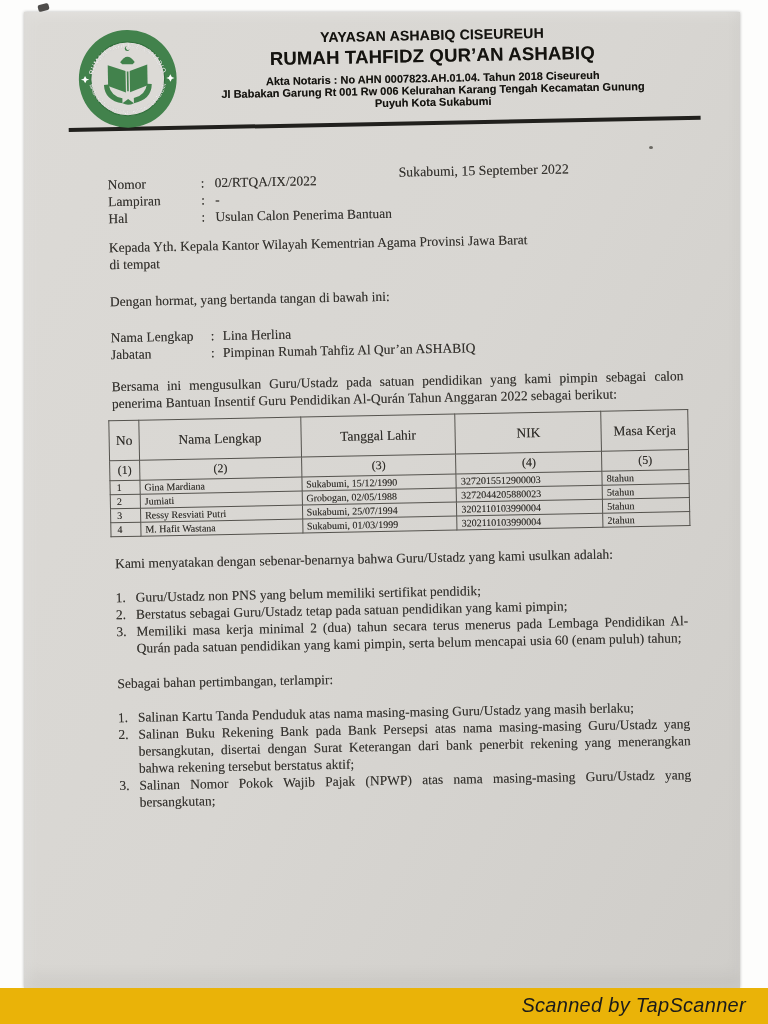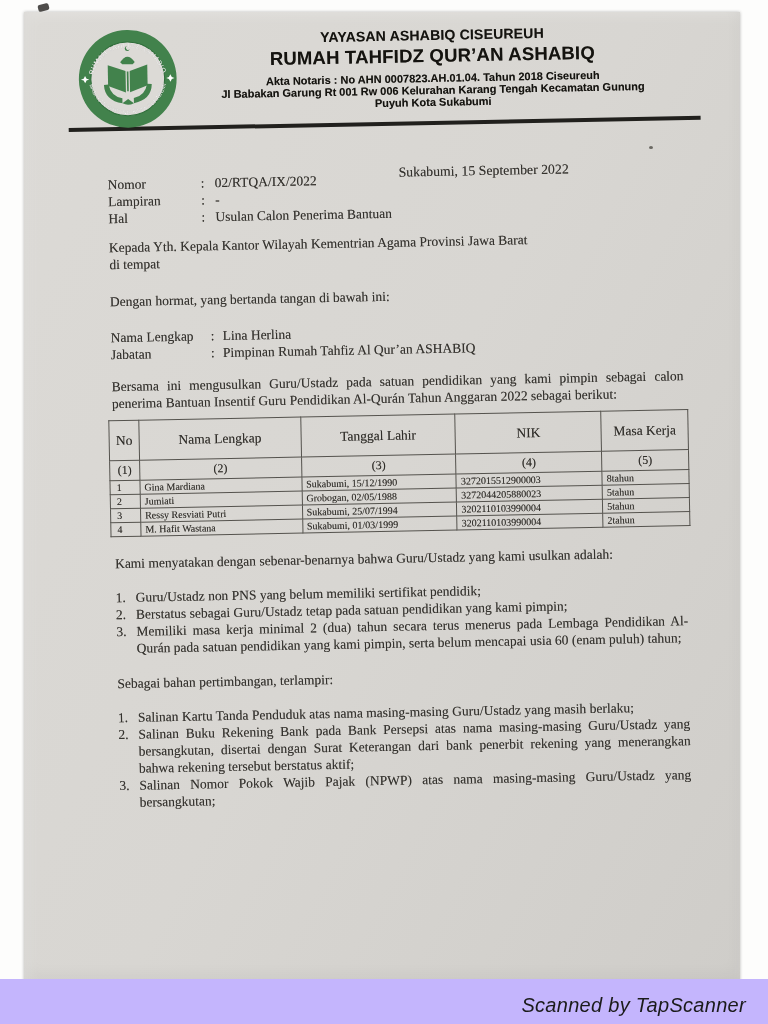--- a/index.html
+++ b/index.html
@@ -64,21 +64,21 @@
   .doc-table tr.data td:first-child { padding-left:6px; }
 
   .decl-intro { margin-top:18px; text-align:justify; }
   .list { margin-top:17px; }
   .li { display:flex; }
   .li-num { width:20px; flex:none; }
   .li-text { flex:1; text-align:justify; }
   .attach-intro { margin-top:18px; }
 
   
-  .scan-strip { position:absolute; left:0; bottom:0; width:768px; height:45px; background:#c4b5fd; }
+  .scan-strip { position:absolute; left:0; bottom:0; width:768px; height:36px; background:#eab308; }
   .scan-text {
     position:absolute; right:22px; bottom:7px;
     font-family:"Liberation Sans",sans-serif; font-style:italic;
     font-size:20px; color:#1b1b1b; letter-spacing:.3px;
   }
 </style>
 </head>
 <body>
 
 <div class="page">

